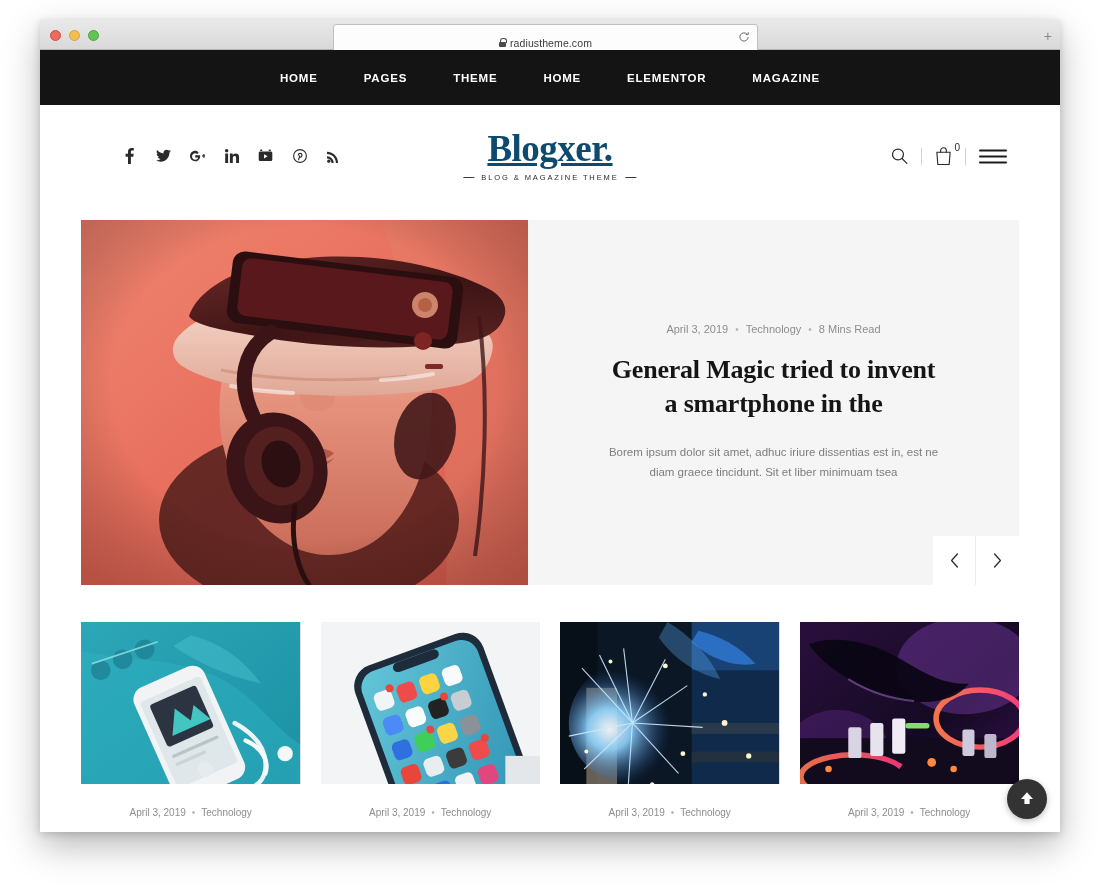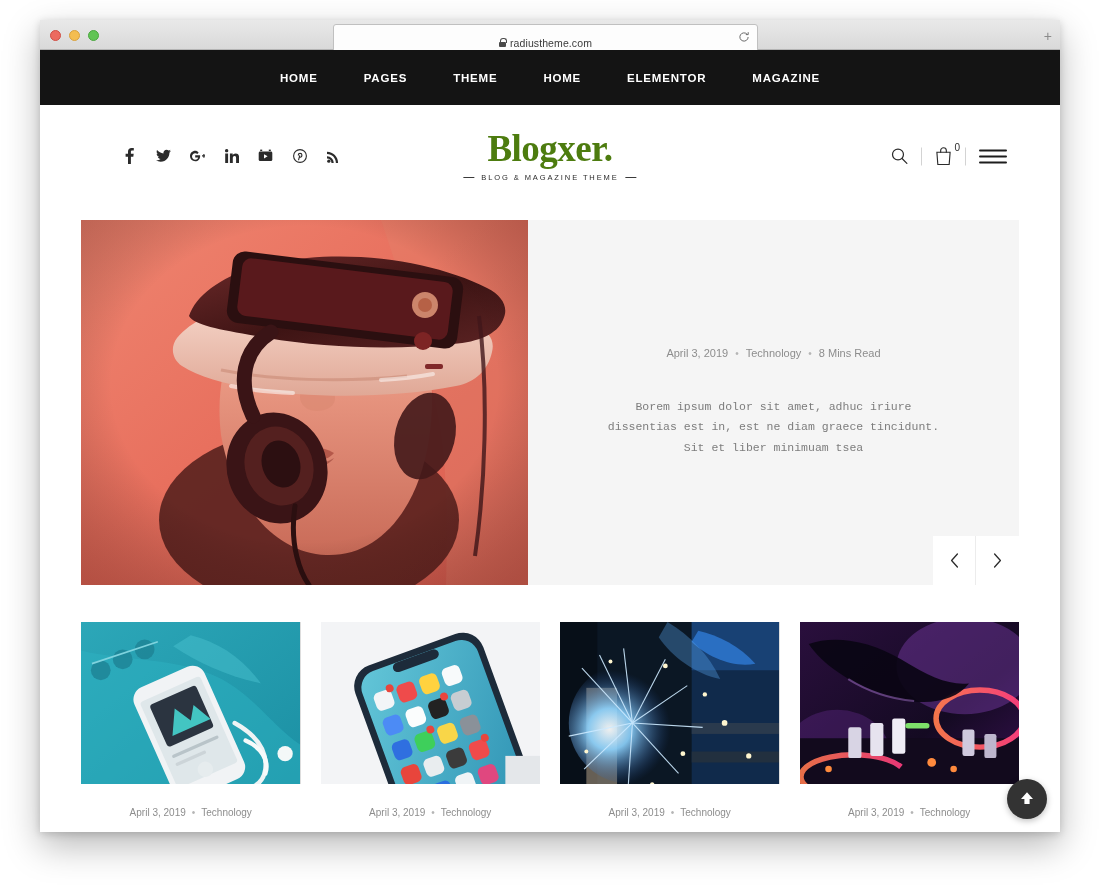--- a/index.html
+++ b/index.html
@@ -94,22 +94,22 @@
   }
   .social a { color: #2b2b2b; display: inline-flex; align-items: center; justify-content: center; width: 15px; height: 16px; }
   .social svg { display: block; }
 
   .logo-block {
     position: absolute; left: 50%; top: 50%; transform: translate(-50%,-50%);
     text-align: center;
   }
   .logo-word {
     font-family: "Liberation Serif", serif;
-    font-size: 37px; font-weight: bold; color: #4d7c0f;
-    letter-spacing: -0.5px; line-height: 1;
+    font-size: 37px; font-weight: bold; color: #0c4a6e;
+    letter-spacing: -0.5px; line-height: 1; text-decoration: underline;
   }
   .logo-tag {
     margin-top: 6px;
     font-size: 7.5px; letter-spacing: 1.9px; color: #2b2b2b;
     display: flex; align-items: center; justify-content: center; gap: 7px;
     white-space: nowrap;
   }
   .logo-tag::before, .logo-tag::after {
     content: ""; display: block; width: 11px; height: 1px; background: #3a3a3a;
   }
@@ -160,21 +160,21 @@
   .dotsep { color: #b5b5b5; font-size: 10px; }
   .hero-title {
     font-family: "Liberation Serif", serif;
     font-size: 26px; font-weight: bold; color: #151515;
     text-align: center; line-height: 1.32; letter-spacing: -0.2px;
     max-width: 330px;
   }
   .hero-excerpt {
     margin-top: 20px;
     font-size: 11.5px; color: #7d7d7d; text-align: center;
-    line-height: 1.75; max-width: 340px; font-family: Liberation Mono, monospace;
+    line-height: 1.75; max-width: 340px;
   }
   .hero-nav {
     position: absolute; right: 0; bottom: 0;
     display: flex;
   }
   .hero-nav button {
     width: 43px; height: 49px;
     background: #ffffff; border: none; cursor: pointer;
     display: flex; align-items: center; justify-content: center;
     color: #2b2b2b;
@@ -418,20 +418,21 @@
       </div>
 
       <div class="hero-body">
         <div class="hero-meta">
           <span>April 3, 2019</span>
           <span class="dotsep">•</span>
           <span>Technology</span>
           <span class="dotsep">•</span>
           <span>8 Mins Read</span>
         </div>
+        <h1 class="hero-title">General Magic tried to invent a smartphone in the</h1>
         <p class="hero-excerpt">Borem ipsum dolor sit amet, adhuc iriure dissentias est in, est ne diam graece tincidunt. Sit et liber minimuam tsea</p>
 
         <div class="hero-nav">
           <button class="nav-prev" aria-label="previous">
             <svg width="9" height="15" viewBox="0 0 9 15" fill="none" stroke="#2b2b2b" stroke-width="1.3" stroke-linecap="round" stroke-linejoin="round">
                 <path d="M7.4 1 1.6 7.5l5.8 6.5"></path>
               </svg>
           </button>
           <button class="nav-next" aria-label="next">
             <svg width="9" height="15" viewBox="0 0 9 15" fill="none" stroke="#2b2b2b" stroke-width="1.3" stroke-linecap="round" stroke-linejoin="round">

